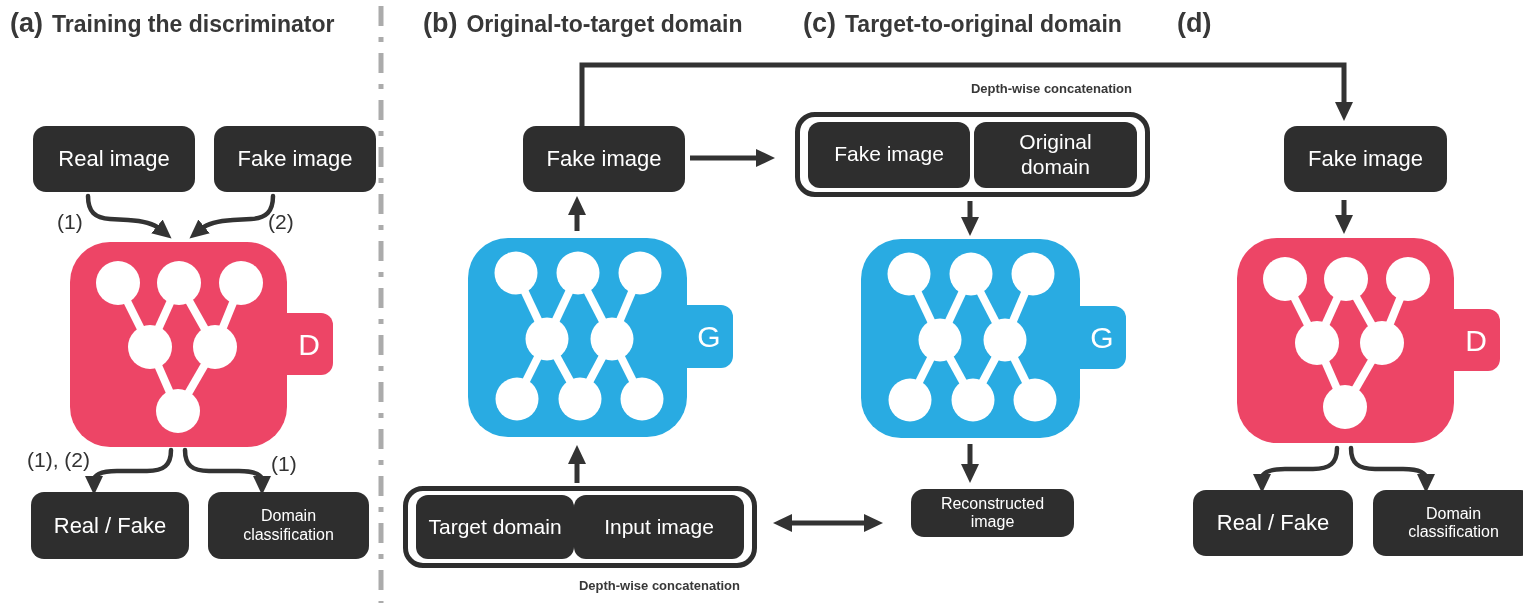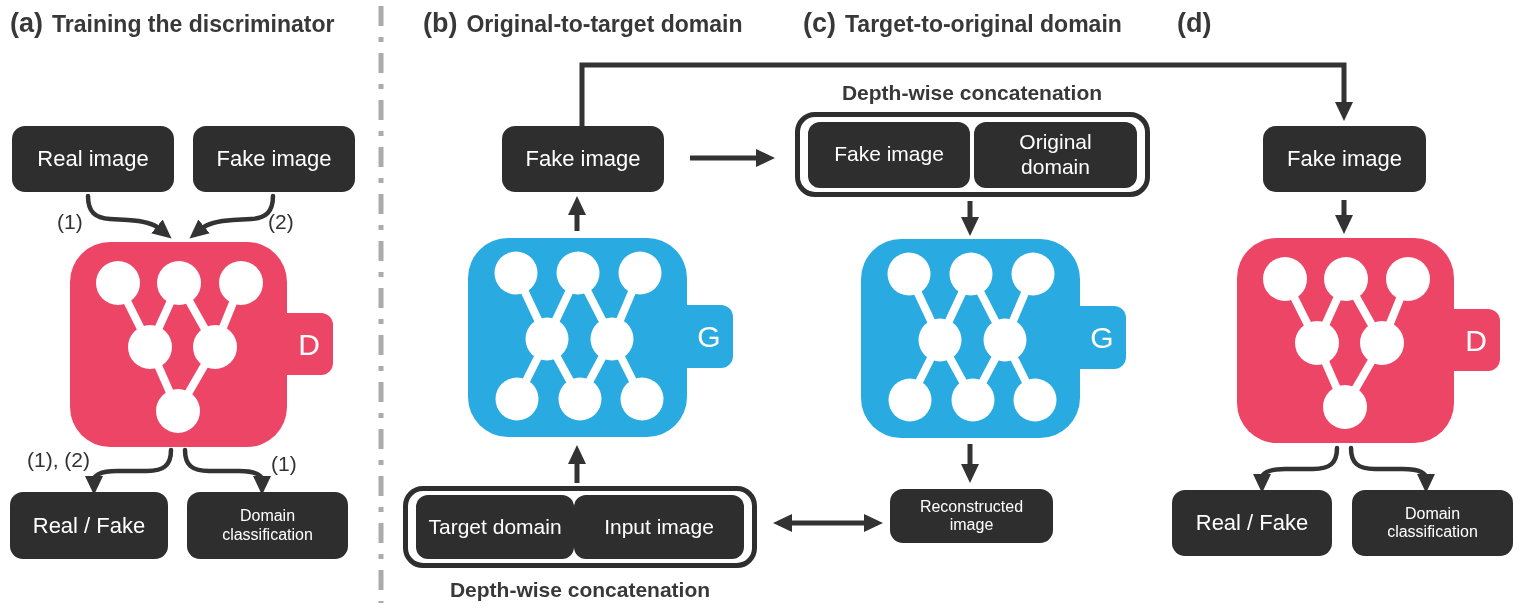--- a/index.html
+++ b/index.html
@@ -12,34 +12,34 @@
   .arrowhead{fill:var(--line);}
   .divider{stroke:var(--divider);stroke-width:5;stroke-dasharray:20 11 5 11;fill:none;}
   
   .title{position:absolute;z-index:2;display:flex;gap:9px;align-items:baseline;
          color:#383838;font-weight:bold;white-space:nowrap;}
   .title .tag{font-size:27px;}
   .title .txt{font-size:23px;}
   
   .dbox{position:absolute;z-index:2;background:var(--box);color:#fff;border-radius:13px;
         display:flex;align-items:center;justify-content:center;text-align:center;
-        font-size:22px;line-height:1.15;box-sizing:border-box;padding:0 6px;}
+        font-size:22px;line-height:1.15;box-sizing:border-box;padding:0 6px;margin-left:21px;}
   .dbox.small{font-size:16px;}
   
   .concat{position:absolute;z-index:2;background:#fff;border:5px solid var(--box);
           border-radius:20px;box-sizing:border-box;display:flex;align-items:center;
           justify-content:space-between;padding:0 8px;}
   .cbox{background:var(--box);color:#fff;border-radius:12px;display:flex;align-items:center;
         justify-content:center;text-align:center;font-size:21px;line-height:1.15;
         box-sizing:border-box;padding:0 8px;}
   
   .ann{position:absolute;z-index:2;color:#333;font-size:21px;white-space:nowrap;}
   
-  .clabel{position:absolute;z-index:2;color:#383838;font-size:21px;font-weight:bold;
-          width:320px;text-align:center;white-space:nowrap;}
+  .clabel{position:absolute;z-index:2;color:#383838;font-size:13px;font-weight:bold;
+          width:320px;text-align:right;white-space:nowrap;}
   
   .net{position:absolute;z-index:2;}
   .net .shape-d{fill:var(--discriminator);}
   .net .shape-g{fill:var(--generator);}
   .net .edge{stroke:#fff;stroke-width:8;}
   .net .node{fill:#fff;}
   .netletter{font-family:"Liberation Sans",sans-serif;font-size:30px;font-weight:500;fill:#fff;
              text-anchor:middle;}
 </style>
 </head>
@@ -191,21 +191,21 @@
       <circle class="node" cx="172" cy="35" r="21.5"></circle>
       <circle class="node" cx="79" cy="101" r="21.5"></circle>
         <circle class="node" cx="144" cy="101" r="21.5"></circle>
       <circle class="node" cx="49" cy="161" r="21.5"></circle>
         <circle class="node" cx="112" cy="161" r="21.5"></circle>
       <circle class="node" cx="174" cy="161" r="21.5"></circle>
     </g>
     <text class="netletter" x="241" y="109">G</text>
   </svg>
 
-  <div class="dbox small" style="left:890px;top:489px;width:163px;height:54px;">Reconstructed image</div>
+  <div class="dbox small" style="left:890px;top:489px;width:163px;height:48px;">Reconstructed image</div>
 
   <div class="dbox" style="left:1263px;top:126px;width:163px;height:66px;">Fake image</div>
 
   <svg class="net" style="left:1237px;top:238px;" width="270" height="205" viewBox="0 0 270 205">
     <rect class="shape-d" x="197" y="71" width="66" height="62" rx="12"></rect>
     <rect class="shape-d" x="0" y="0" width="217" height="205" rx="40"></rect>
     <g class="edges">
       <line class="edge" x1="48" y1="41" x2="80" y2="105"></line>
       <line class="edge" x1="109" y1="41" x2="80" y2="105"></line>
       <line class="edge" x1="109" y1="41" x2="145" y2="105"></line>

